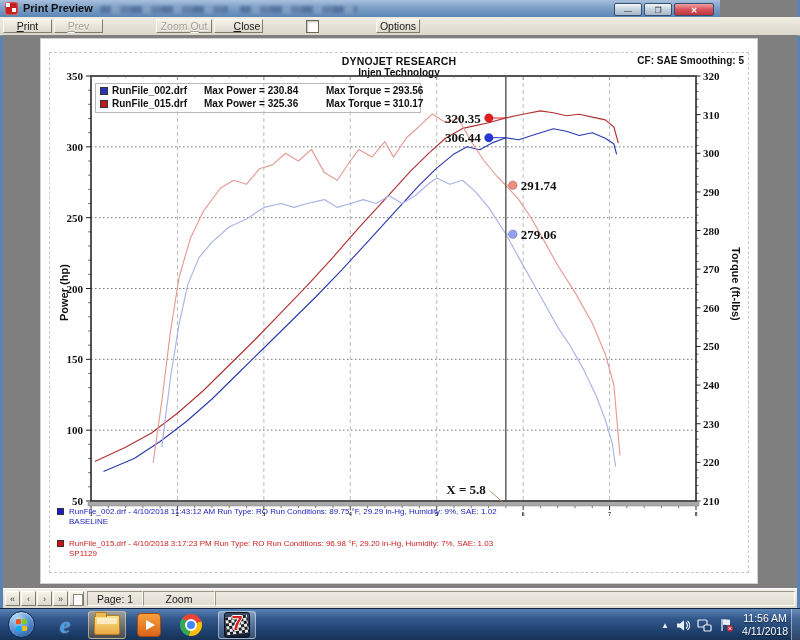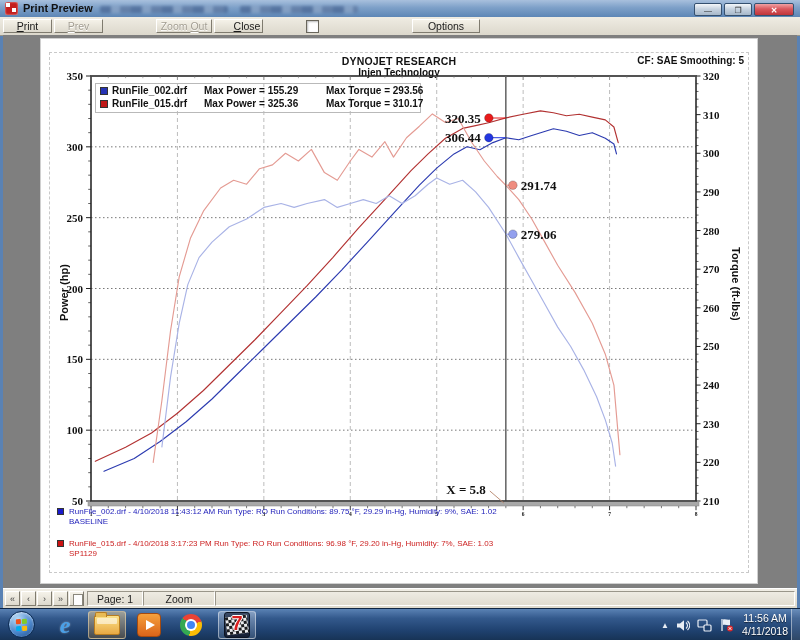--- a/index.html
+++ b/index.html
@@ -1,21 +1,21 @@
 <!DOCTYPE html>
 <html><head>
 <meta charset="utf-8">
 <style>
   html,body{margin:0;padding:0;}
   .screen{position:relative;width:800px;height:640px;overflow:hidden;background:#808080;
           font-family:"Liberation Sans",sans-serif;-webkit-font-smoothing:antialiased;}
   
   .app-window{position:absolute;left:0;top:0;width:800px;height:608px;
     border-left:3px solid #5a82b4;border-right:3px solid #5a82b4;box-sizing:border-box;background:#7f7f7f;}
-  .titlebar{position:absolute;left:-3px;top:0;width:800px;height:17px;
+  .titlebar{position:absolute;left:-3px;top:0;width:720px;height:17px;
     background:linear-gradient(#a8c0dd,#7da0c8 45%,#5d86b6);border-bottom:1px solid #3e6496;}
   .titlebar-icon{position:absolute;left:5px;top:2px;width:13px;height:13px;border-radius:2px;
     background:#c41f1f;box-shadow:inset 0 0 2px rgba(255,255,255,.8);overflow:hidden;}
   .titlebar-icon i{position:absolute;width:4px;height:4px;background:#fff;}
   .titlebar-title{position:absolute;left:23px;top:2px;font-size:11px;font-weight:600;color:#111;}
   .blurbar{position:absolute;top:6px;height:7px;border-radius:2px;opacity:.65;filter:blur(1.4px);
     background:repeating-linear-gradient(90deg,#44608e 0 11px,#8ba3c4 11px 20px,#5a739c 20px 31px);}
   .winbtn{position:absolute;top:3px;height:13px;border:1px solid #35506f;border-radius:2px;
     background:linear-gradient(#f4f7fa,#c7d3e0 45%,#a7b8ca);color:#222;font-size:8px;line-height:11px;
     text-align:center;box-sizing:border-box;cursor:default;}
@@ -111,21 +111,21 @@
     <div class="toolbar">
       <button class="tbtn" style="left:3px;width:49px;"><span></span><span class="u">P</span><span>rint</span></button>
       <button class="tbtn disabled" style="left:54px;width:49px;"><span></span><span class="u">P</span><span>rev</span></button>
       <button class="tbtn disabled" style="left:105px;width:49px;margin-top:36px;"><span></span><span class="u">N</span><span>ext</span></button>
       <button class="tbtn disabled" style="left:156px;width:56px;"><span>Zoom </span><span class="u">O</span><span>ut</span></button>
       <button class="tbtn" style="left:214px;width:49px;padding-left:17px;"><span></span><span class="u">C</span><span>lose</span></button>
       <div class="chk-wrap" style="left:272px;">
         <span class="chk"></span>
         <span><span class="u">L</span><span>ock Aspect Ratio</span></span>
       </div>
-      <button class="tbtn" style="left:412px;width:68px;">Options</button>
+      <button class="tbtn" style="left:376px;width:44px;">Options</button>
     </div>
 
     <div class="workspace">
       <div class="page">
         <div class="margin-dash"></div>
 
         <div class="hd-company">DYNOJET RESEARCH</div>
         <div class="hd-sub">Injen Technology</div>
         <div class="hd-cf">CF: SAE  Smoothing: 5</div>
 
@@ -349,21 +349,21 @@
             <path d="M448.85714285714283 452 L462.85714285714283 464" stroke="#b5846b" stroke-width="0.9" fill="none"></path>
             <text x="444.85714285714283" y="455" font-family="&quot;Liberation Serif&quot;,serif" font-size="13" font-weight="bold" fill="#111" text-anchor="end">X = 5.8</text>
           </svg>
 
         <div class="vlabel left">Power (hp)</div>
         <div class="vlabel right">Torque (ft-lbs)</div>
 
         <div class="legend">
           <div class="legend-row">
             <span class="legend-swatch" style="background: rgb(38, 51, 181);"></span>
-            <span class="legend-file">RunFile_002.drf</span><span class="legend-power">Max Power = 155.29</span><span>Max Torque = 293.56</span>
+            <span class="legend-file">RunFile_002.drf</span><span class="legend-power">Max Power = 230.84</span><span>Max Torque = 293.56</span>
           </div>
           <div class="legend-row">
             <span class="legend-swatch" style="background: rgb(192, 24, 24);"></span>
             <span class="legend-file">RunFile_015.drf</span><span class="legend-power">Max Power = 325.36</span><span>Max Torque = 310.17</span>
           </div>
         </div>
 
         <div class="anno" style="top: 468px; color: rgb(35, 35, 187);">
           <span class="anno-swatch" style="background: rgb(26, 26, 204);"></span>
           <div>RunFile_002.drf - 4/10/2018 11:43:12 AM  Run Type: RO  Run Conditions: 89.75 °F, 29.29 in-Hg,  Humidity:  9%, SAE: 1.02</div>

